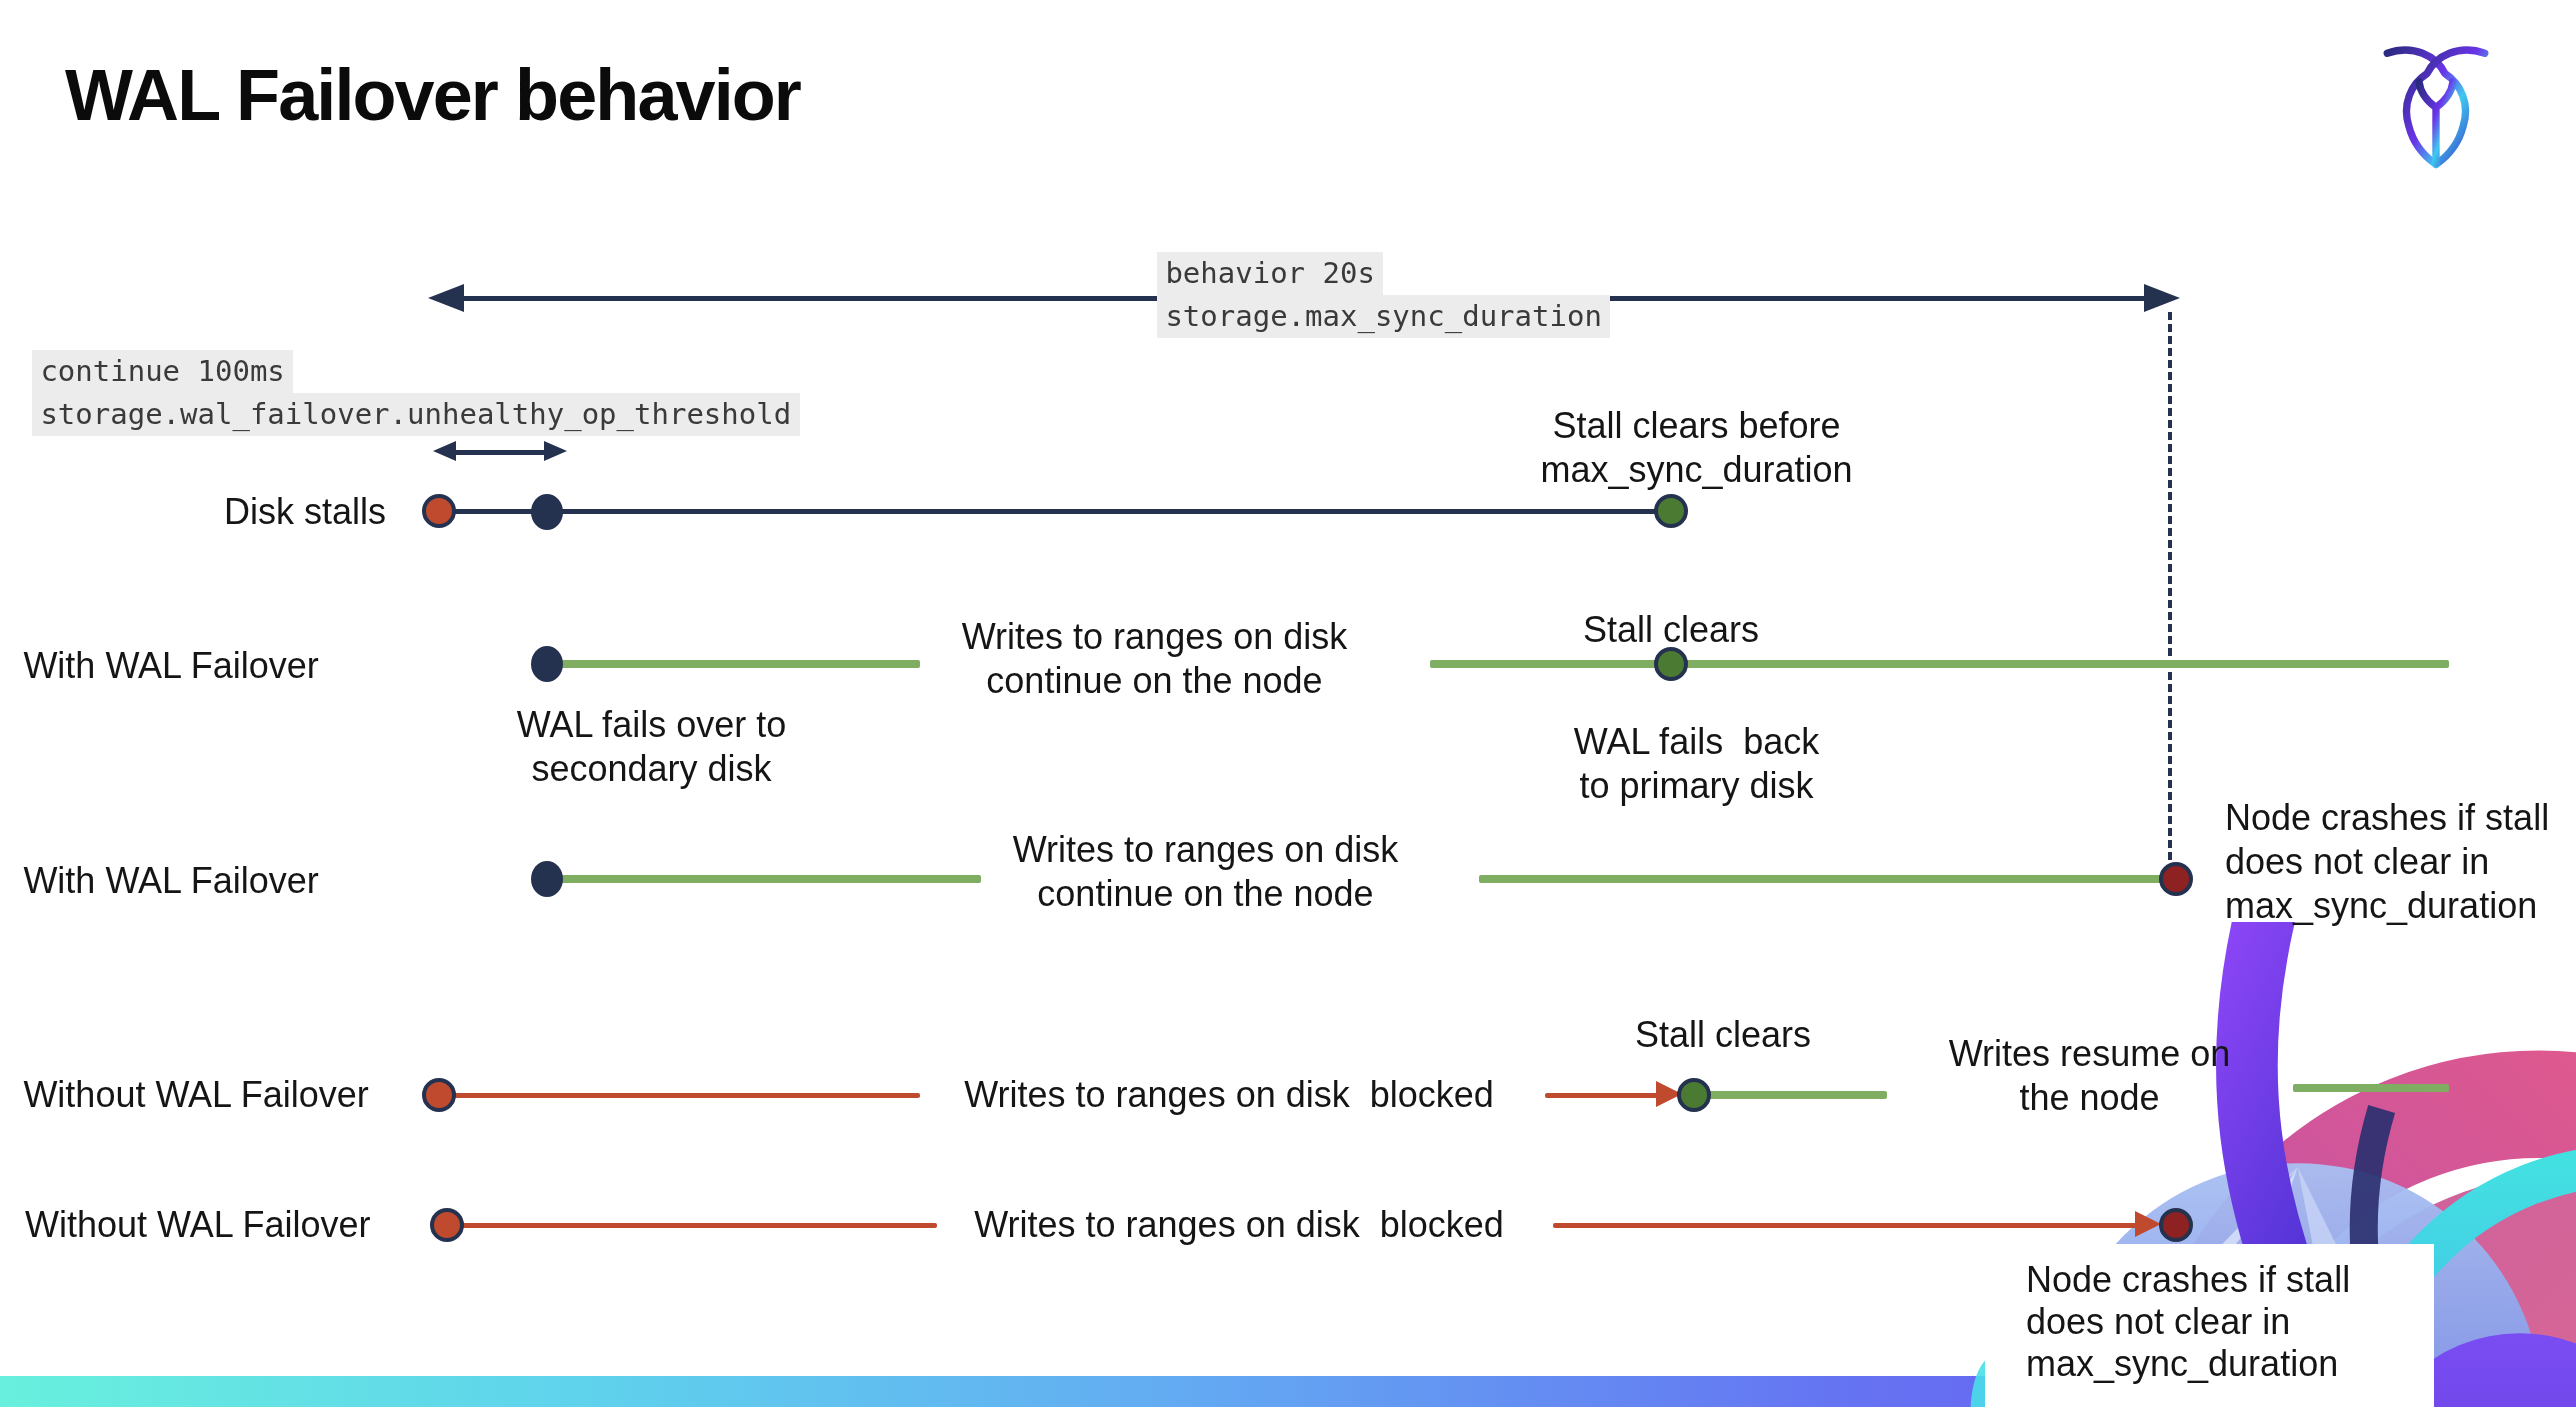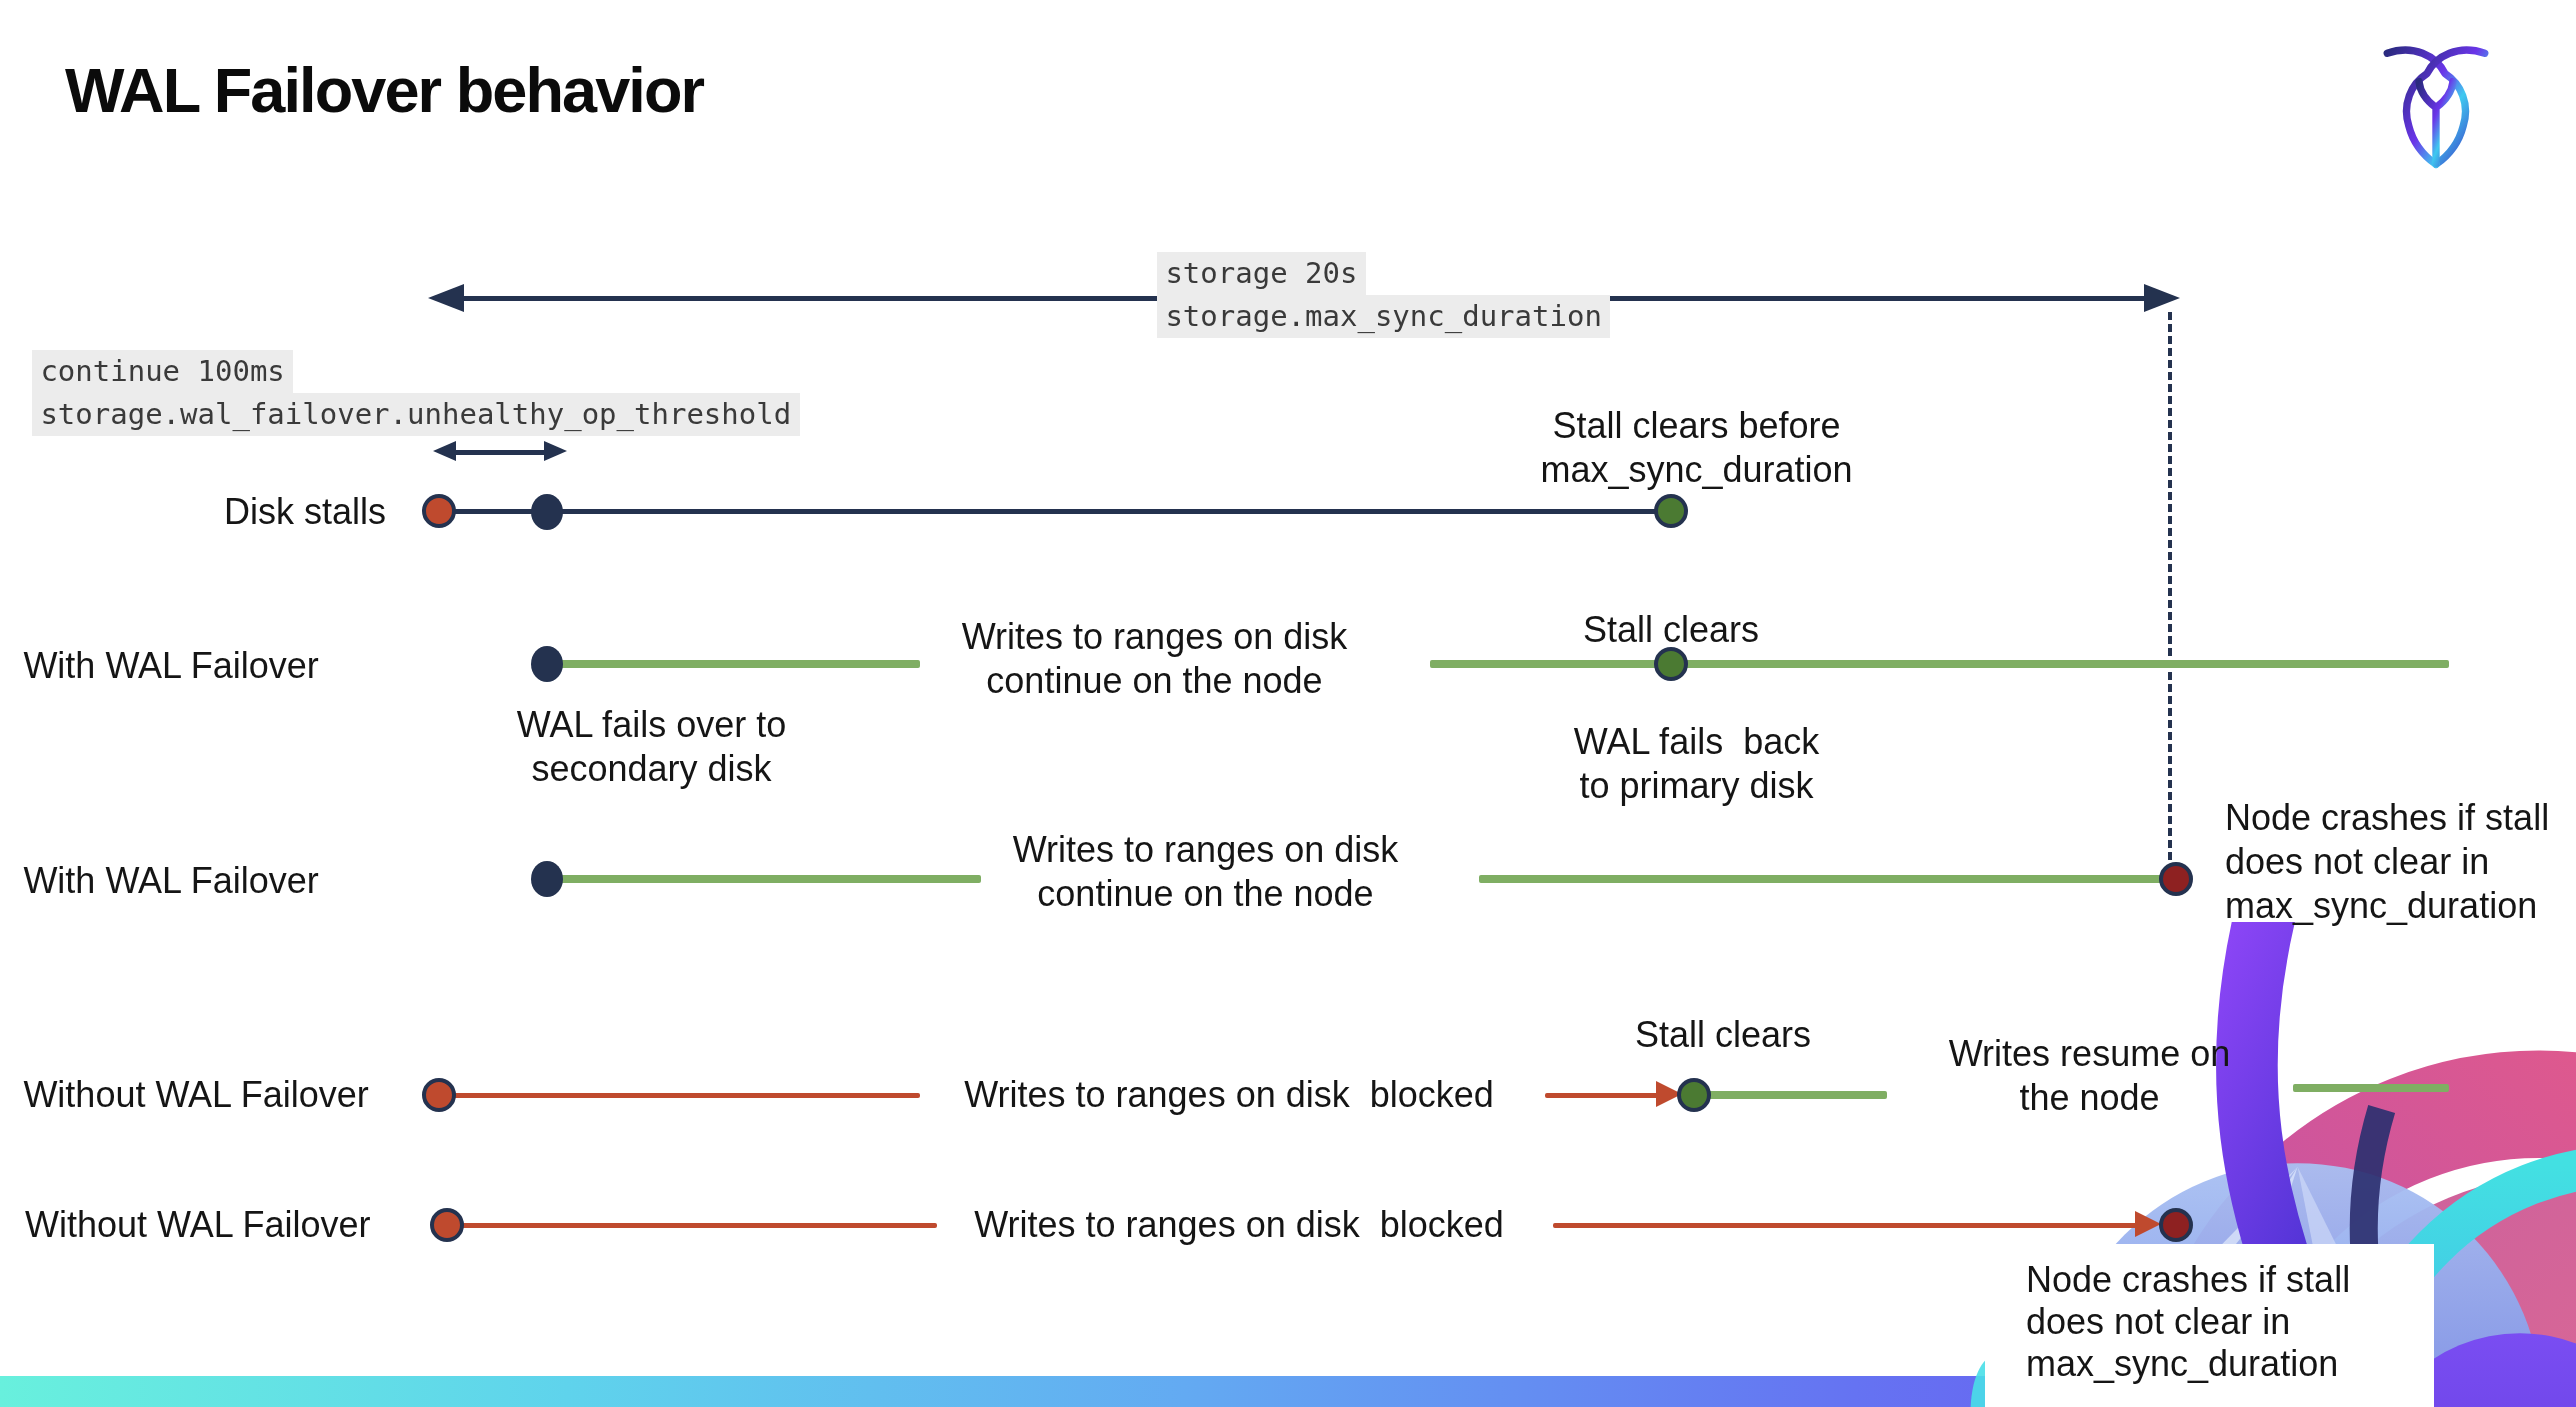--- a/index.html
+++ b/index.html
@@ -1,19 +1,19 @@
 <!DOCTYPE html>
 <html style="--navy: #24324f; --red: #bf4a2e; --dark-red: #8e2121; --green-line: #7fae63; --green-dot: #4b7a32; --code-bg: #ececec; --code-text: #3a3a3a; --text: #141414; --bar-c1: #68f0dd; --bar-c2: #5fd3ec; --bar-c3: #63aaf2; --bar-c4: #6573f2; --bar-c5: #6d49ef;font-size:15px"><head>
 <meta charset="utf-8">
 <style>
   html,body{margin:0;padding:0;background:#fff;}
   .stage{position:relative;width:2576px;height:1408px;background:#fff;overflow:hidden;
          font-family:"Liberation Sans",sans-serif;color:var(--text,#141414);}
   .abs{position:absolute;}
-  .title{font-size:63px;font-weight:700;letter-spacing:-1.9px;color:#0b0b0b;white-space:pre;}
+  .title{font-size:72px;font-weight:700;letter-spacing:-1.9px;color:#0b0b0b;white-space:pre;}
   .rowlabel{font-size:36px;line-height:44px;white-space:pre;color:#151515;}
   .callout{font-size:36px;line-height:44px;text-align:center;color:#151515;}
   .callout span{display:block;white-space:pre;}
   .callout.left{text-align:left;}
   .code{font-family:"DejaVu Sans Mono","Liberation Mono",monospace;font-size:29px;line-height:41px;color:var(--code-text,#3a3a3a);z-index:3;}
   .code span{display:table;background:var(--code-bg,#ececec);padding:0.9px 8.4px;white-space:pre;}
   .hline{position:absolute;border-radius:1.9px;}
   .navy-bg{background:var(--navy,#24324f);}
   .red-bg{background:var(--red,#bf4a2e);}
   .green-bg{background:var(--green-line,#7fae63);}
@@ -53,21 +53,21 @@
     </g>
   </svg>
 
   <div>
     <div class="ah" style="left:428px;top:284px;border-width:14px 36px 14px 0;border-color:transparent var(--navy,#24324f) transparent transparent;z-index:2;"></div>
     <div class="hline navy-bg" style="left:462px;top:296px;width:1684px;height:4.7px;z-index:2;"></div>
     <div class="ah" style="left:2144px;top:284px;border-width:14px 0 14px 36px;border-color:transparent transparent transparent var(--navy,#24324f);z-index:2;"></div>
   </div>
 
   <div class="abs code" style="left:1157px;top:252px;">
-    <span>storage 20s</span>
+    <span>behavior 20s</span>
     <span>storage.max_sync_duration</span>
   </div>
 
   <div class="abs code" style="left:32px;top:350px;">
     <span>continue 100ms</span>
     <span>storage.wal_failover.unhealthy_op_threshold</span>
   </div>
 
   <div>
     <div class="ah" style="left:433px;top:441px;border-width:10.3px 23.4px 10.3px 0;border-color:transparent var(--navy,#24324f) transparent transparent;"></div>

